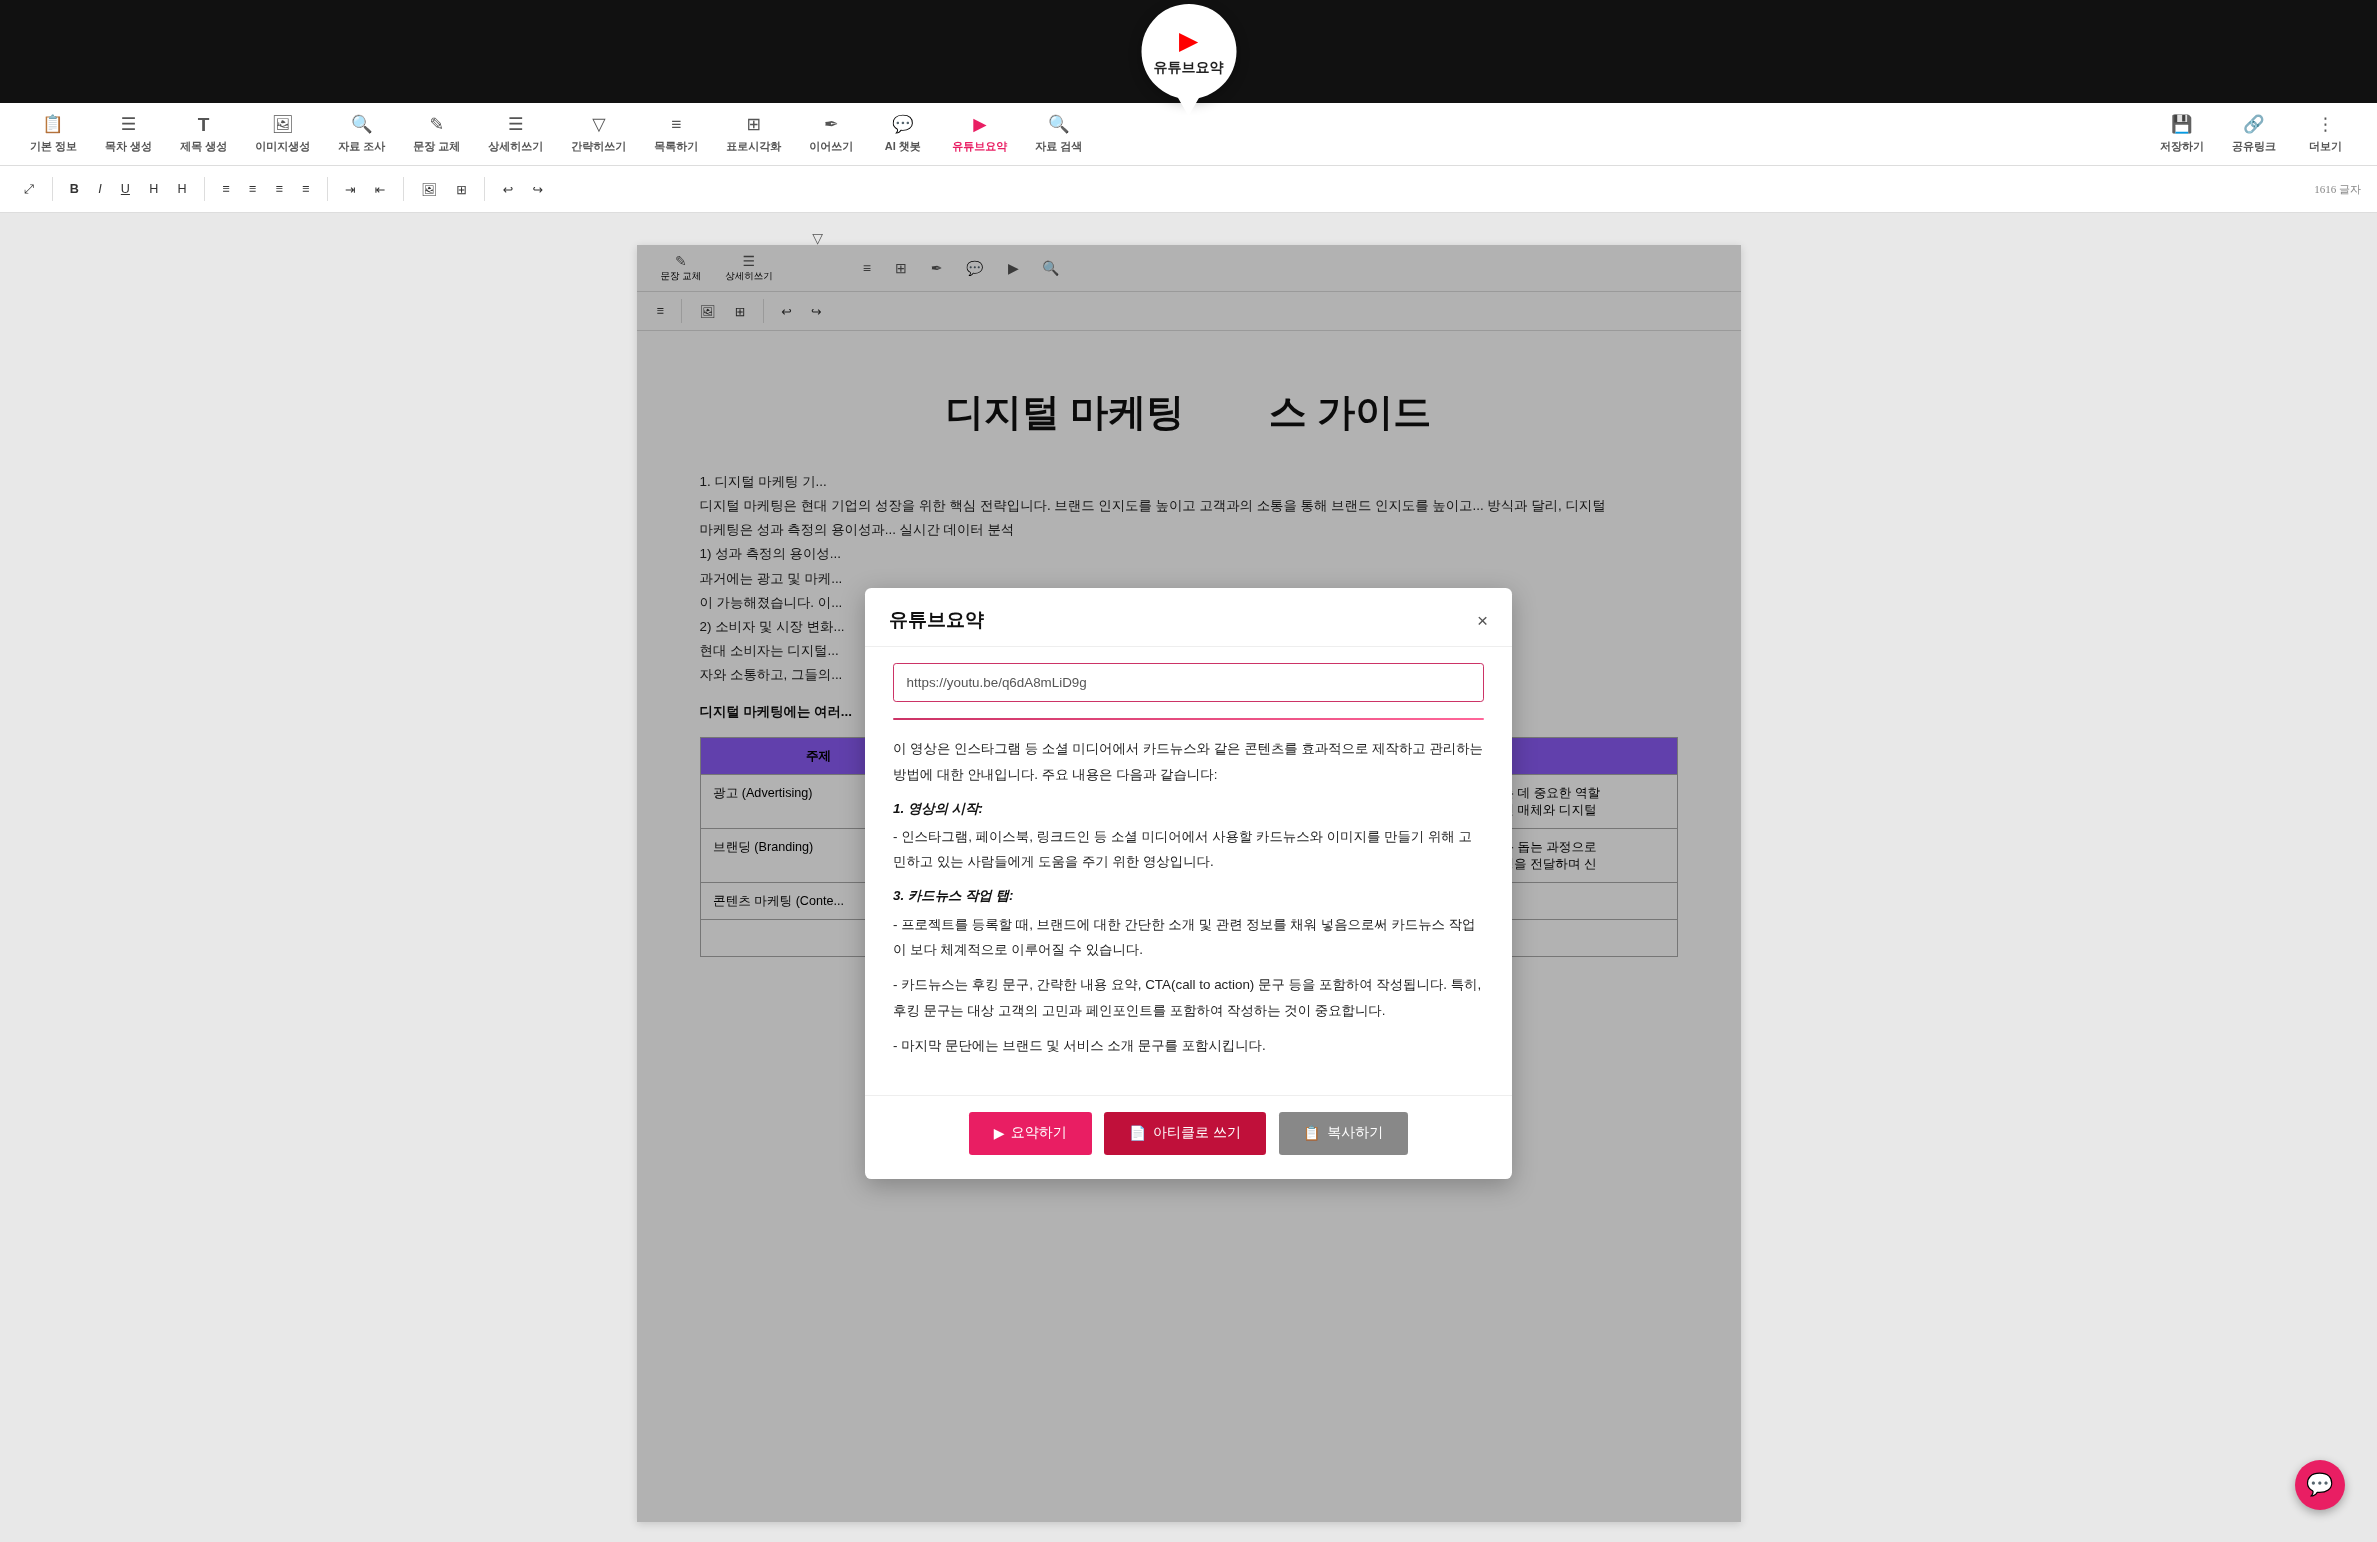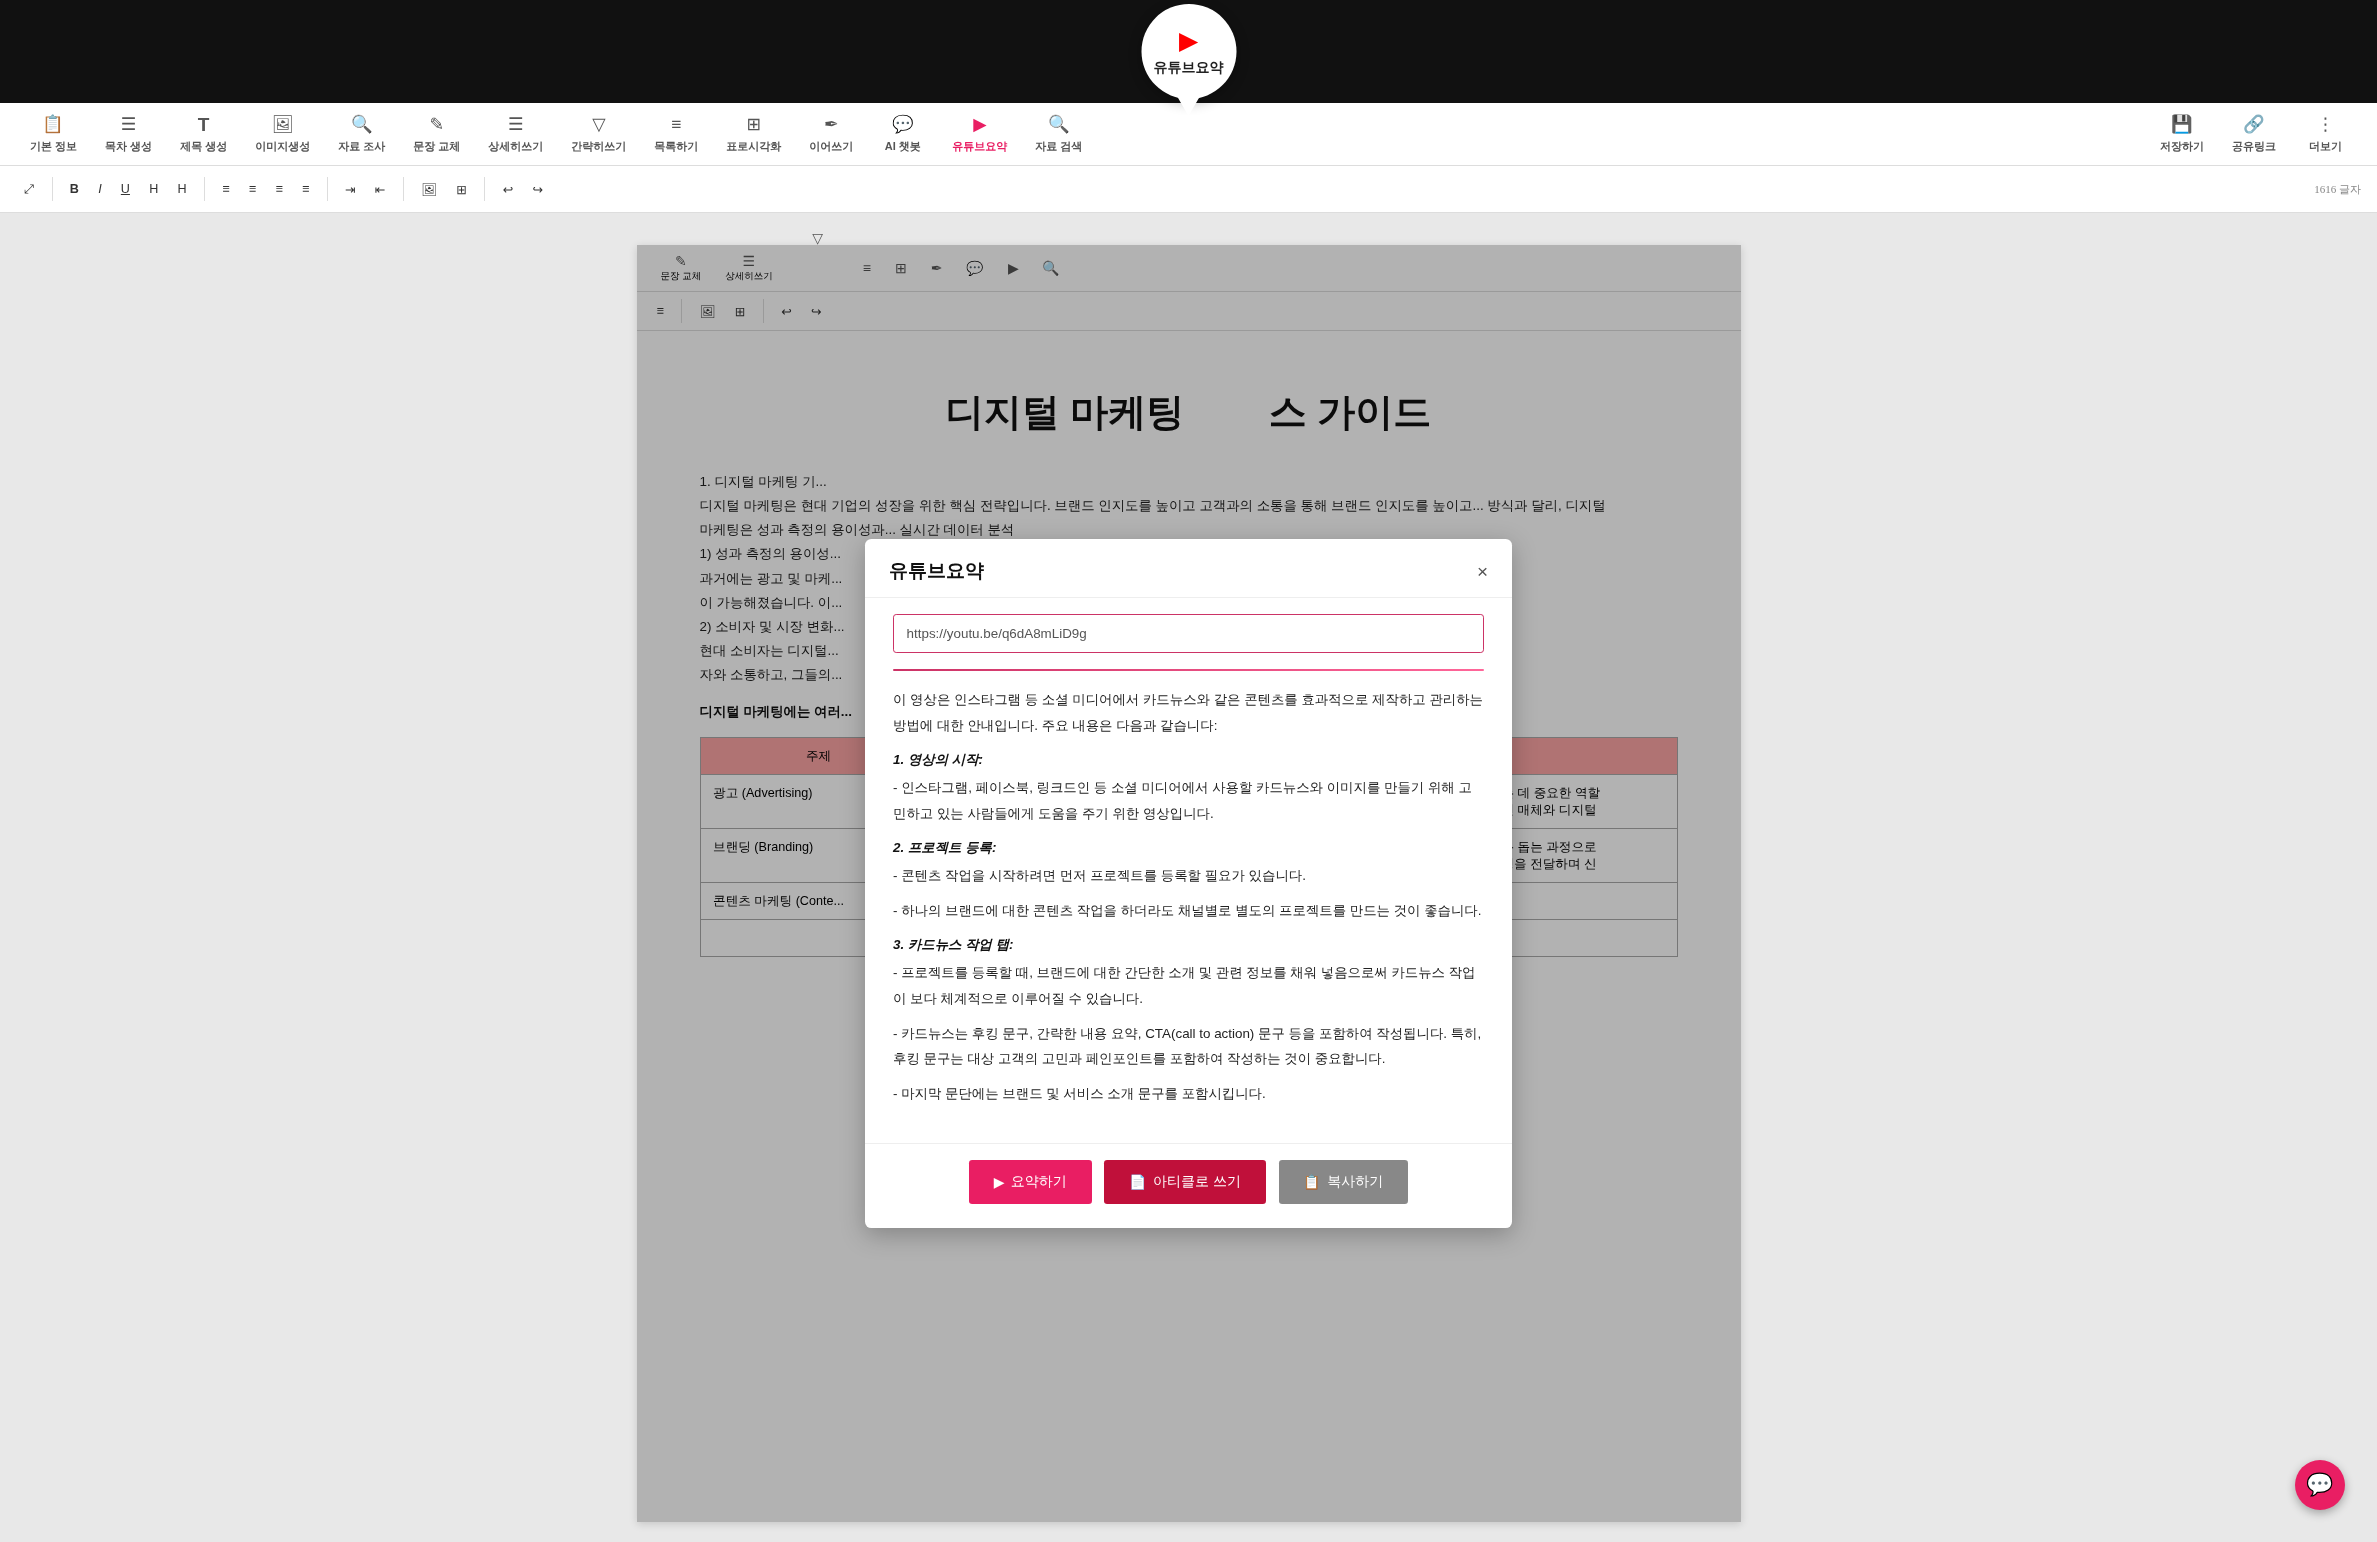--- a/index.html
+++ b/index.html
@@ -236,22 +236,22 @@
       border-collapse: collapse;
       margin: 16px 0;
     }
     table.doc-table th, table.doc-table td {
       border: 0.8px solid #aaa;
       padding: 9.5px 12.6px;
       font-size: 12.6px;
       vertical-align: top;
     }
     table.doc-table th {
-      background: #fca5a5;
-      font-weight: normal;
+      background: #8b5cf6;
+      font-weight: bold;
     }
 
     
     .modal-overlay {
       position: absolute;
       top: 0;
       left: 0;
       right: 0;
       bottom: 0;
       background: rgba(0,0,0,0.3);
@@ -625,25 +625,20 @@
           
           <div class="summary-section">
             <p class="summary-text">이 영상은 인스타그램 등 소셜 미디어에서 카드뉴스와 같은 콘텐츠를 효과적으로 제작하고 관리하는 방법에 대한 안내입니다. 주요 내용은 다음과 같습니다:</p>
           </div>
 
           <div class="summary-section">
             <p class="summary-section-title">1. 영상의 시작:</p>
             <p class="summary-text">- 인스타그램, 페이스북, 링크드인 등 소셜 미디어에서 사용할 카드뉴스와 이미지를 만들기 위해 고민하고 있는 사람들에게 도움을 주기 위한 영상입니다.</p>
           </div>
 
-          <div class="summary-section">
-            <p class="summary-section-title">2. 프로젝트 등록:</p>
-            <p class="summary-text">- 콘텐츠 작업을 시작하려면 먼저 프로젝트를 등록할 필요가 있습니다.</p>
-            <p class="summary-text">- 하나의 브랜드에 대한 콘텐츠 작업을 하더라도 채널별로 별도의 프로젝트를 만드는 것이 좋습니다.</p>
-          </div>
 
           <div class="summary-section">
             <p class="summary-section-title">3. 카드뉴스 작업 탭:</p>
             <p class="summary-text">- 프로젝트를 등록할 때, 브랜드에 대한 간단한 소개 및 관련 정보를 채워 넣음으로써 카드뉴스 작업이 보다 체계적으로 이루어질 수 있습니다.</p>
             <p class="summary-text">- 카드뉴스는 후킹 문구, 간략한 내용 요약, CTA(call to action) 문구 등을 포함하여 작성됩니다. 특히, 후킹 문구는 대상 고객의 고민과 페인포인트를 포함하여 작성하는 것이 중요합니다.</p>
             <p class="summary-text">- 마지막 문단에는 브랜드 및 서비스 소개 문구를 포함시킵니다.</p>
           </div>
 
         </div>
 

